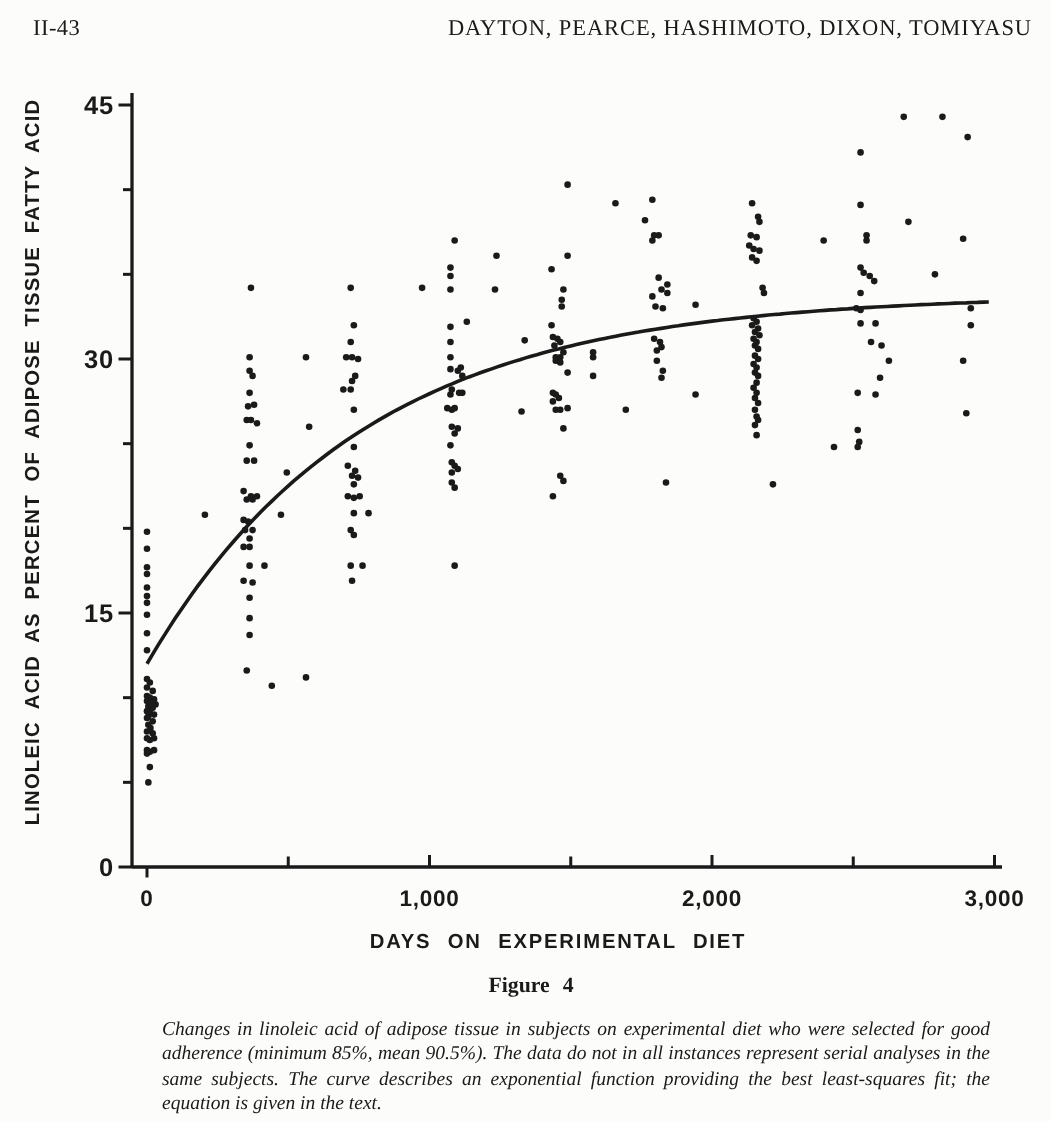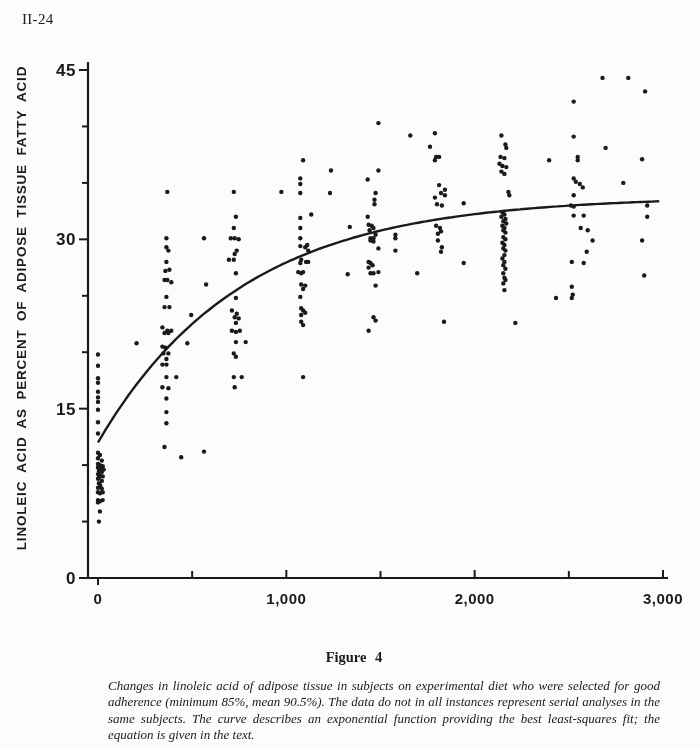--- a/index.html
+++ b/index.html
@@ -49,22 +49,23 @@
     font-style:italic;font-size:13px;line-height:16.4px;
     text-align:justify;
     margin-left:28px;
   }
 </style>
 </head>
 <body>
 
 <div class="page">
 
-  <div class="hdr-left">II-24</div>
-
+  <div class="hdr-left">II-43</div>
+
+  <div class="hdr-right">DAYTON, PEARCE, HASHIMOTO, DIXON, TOMIYASU</div>
 
   <svg id="chart" width="700" height="618" viewBox="0 0 700 618">
       <line x1="88" y1="62" x2="88" y2="578" stroke="#1a1a1a" stroke-width="2.2"></line>
       <line x1="88" y1="578" x2="668" y2="578" stroke="#1a1a1a" stroke-width="2.2"></line>
       <line x1="79" y1="578" x2="88" y2="578" stroke="#1a1a1a" stroke-width="2"></line>
       <text x="76" y="584" fill="#1a1a1a" text-anchor="end" font-family="&quot;Liberation Sans&quot;, sans-serif" font-weight="bold" font-size="17" letter-spacing="0.5">0</text>
       <line x1="79" y1="408.6666666666667" x2="88" y2="408.6666666666667" stroke="#1a1a1a" stroke-width="2"></line>
       <text x="76" y="414.6666666666667" fill="#1a1a1a" text-anchor="end" font-family="&quot;Liberation Sans&quot;, sans-serif" font-weight="bold" font-size="17" letter-spacing="0.5">15</text>
       <line x1="79" y1="239.33333333333337" x2="88" y2="239.33333333333337" stroke="#1a1a1a" stroke-width="2"></line>
       <text x="76" y="245.33333333333337" fill="#1a1a1a" text-anchor="end" font-family="&quot;Liberation Sans&quot;, sans-serif" font-weight="bold" font-size="17" letter-spacing="0.5">30</text>
@@ -356,18 +357,19 @@
       <circle cx="645.1" cy="91.4" r="2.2" fill="#1a1a1a"></circle>
       <circle cx="642.1" cy="159.2" r="2.2" fill="#1a1a1a"></circle>
       <circle cx="647.2" cy="205.5" r="2.2" fill="#1a1a1a"></circle>
       <circle cx="647.2" cy="216.8" r="2.2" fill="#1a1a1a"></circle>
       <circle cx="642.1" cy="240.5" r="2.2" fill="#1a1a1a"></circle>
       <circle cx="644.2" cy="275.5" r="2.2" fill="#1a1a1a"></circle>
     </svg>
 
   <div class="ylab">LINOLEIC ACID AS PERCENT OF ADIPOSE TISSUE FATTY ACID</div>
 
+  <div class="xlab">DAYS ON EXPERIMENTAL DIET</div>
 
   <div class="figlab">Figure 4</div>
 
   <div class="caption">Changes in linoleic acid of adipose tissue in subjects on experimental diet who were selected for good adherence (minimum 85%, mean 90.5%). The data do not in all instances represent serial analyses in the same subjects. The curve describes an exponential function providing the best least-squares fit; the equation is given in the text.</div>
 
 </div>
 
 </body></html>

